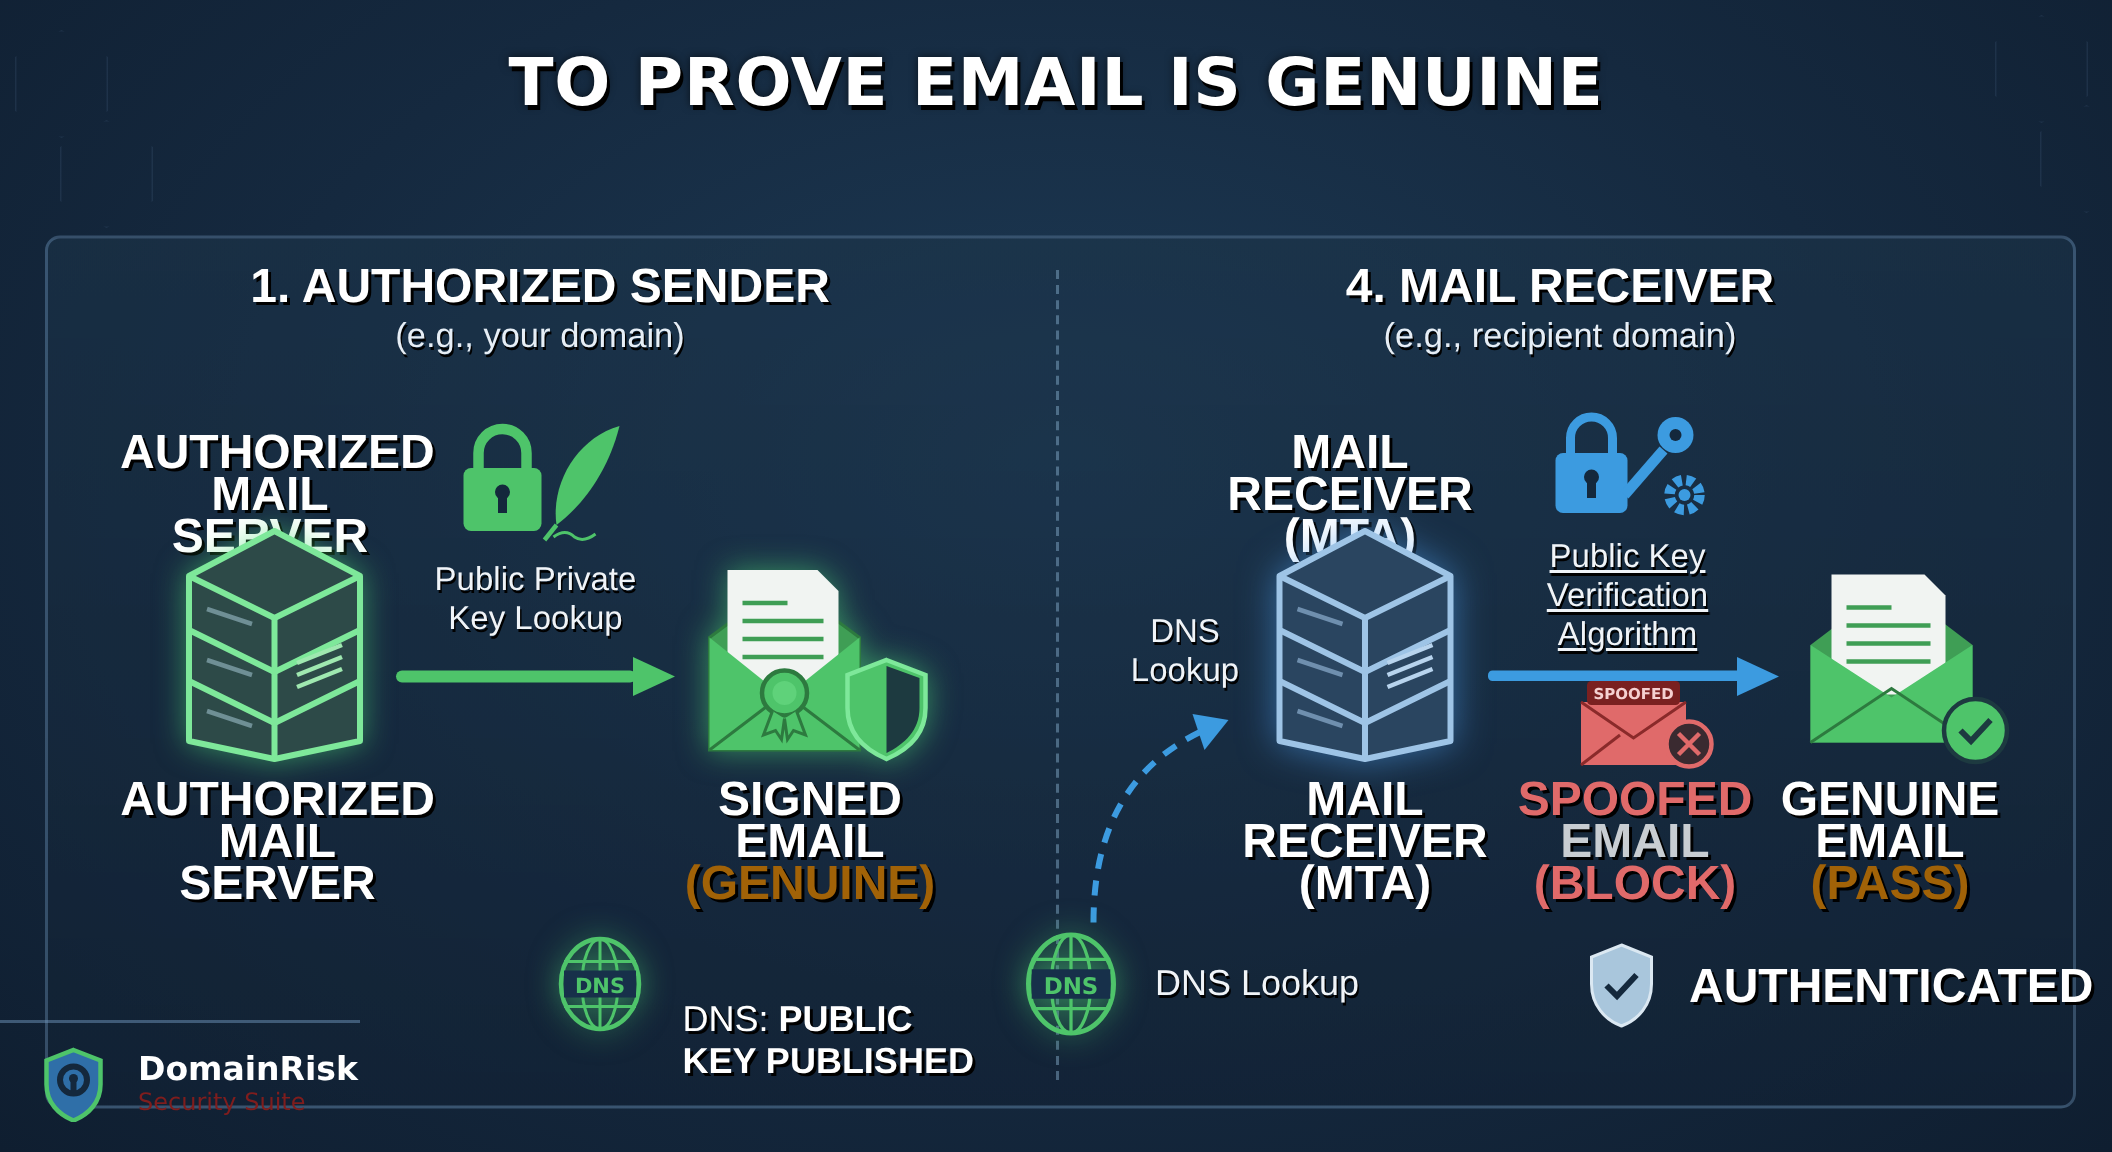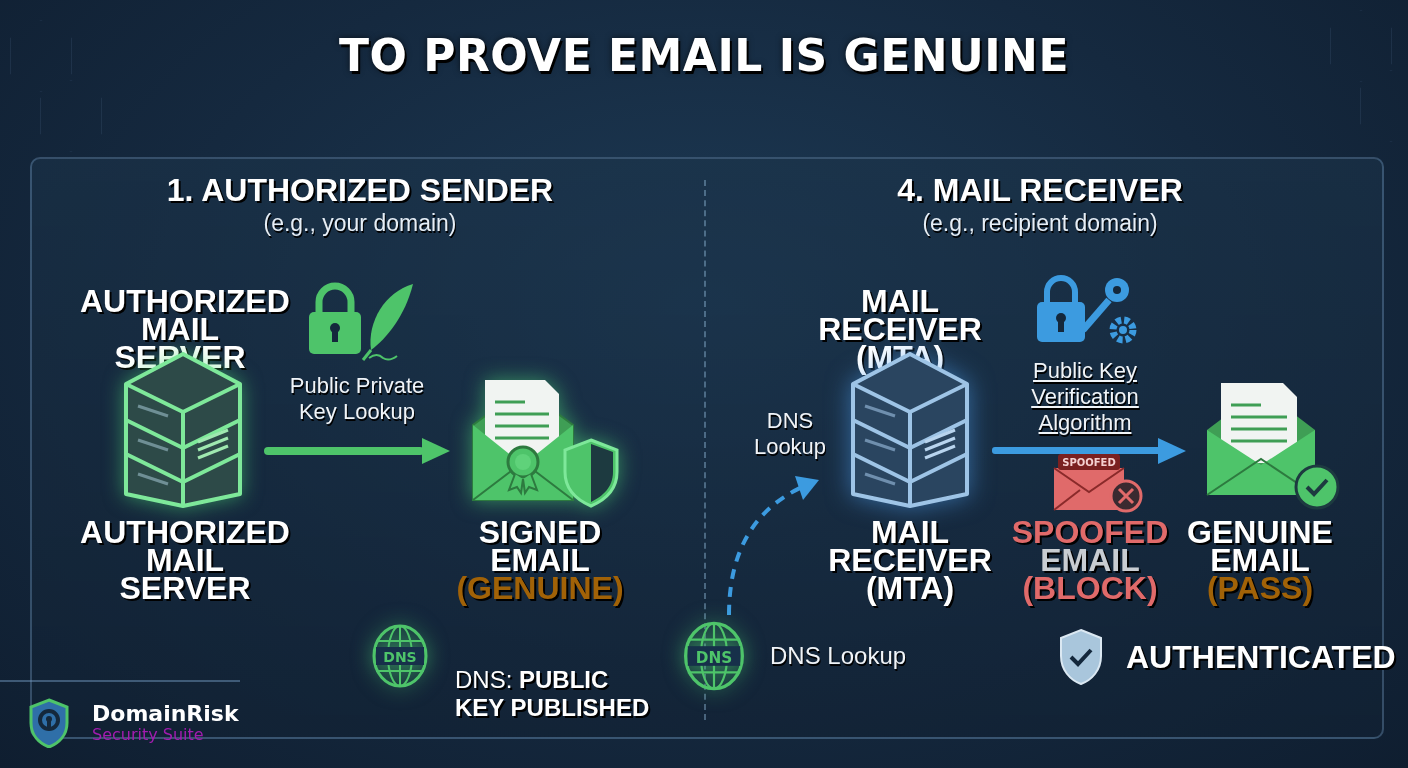--- a/index.html
+++ b/index.html
@@ -25,21 +25,21 @@
   .lbl-n { position:absolute; text-align:center; font-size:22px; line-height:26px; color:#f0f4f8;
     text-shadow: 1px 2px 0 #000; }
   .green { color:#a16207; }
   .red { color:#e06a6a; }
   .grey { color:#c8cdd2; }
   .icon { position:absolute; }
   .glow-g { filter: drop-shadow(0 0 10px rgba(80,220,120,0.55)); }
   .glow-b { filter: drop-shadow(0 0 12px rgba(80,160,240,0.55)); }
   .logo { position:absolute; left:28px; top:698px; display:flex; align-items:center; gap:22px; }
   .logo-name { font-family:"DejaVu Sans", sans-serif; font-weight:bold; font-size:22px; line-height:24px; }
-  .logo-sub { font-family:"DejaVu Sans", sans-serif; font-size:16px; color:#a21caf; line-height:18px; }
+  .logo-sub { font-family:"DejaVu Sans", sans-serif; font-size:16px; color:#7f1d1d; line-height:18px; }
   .corner { position:absolute; left:0; top:680px; width:240px; height:2px; background:rgba(120,160,200,0.45); }
 </style>
 </head>
 <body>
 
 <div class="hex" style="left:10px;top:20px;"></div>
 <div class="hex" style="left:40px;top:80px;"></div>
 <div class="hex" style="left:1330px;top:10px;"></div>
 <div class="hex" style="left:1360px;top:70px;"></div>
 

